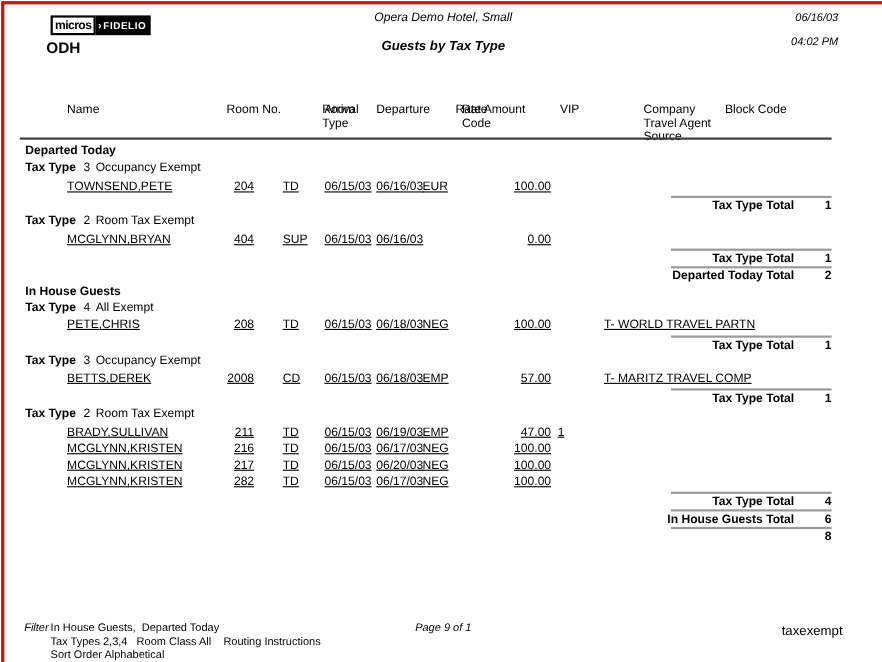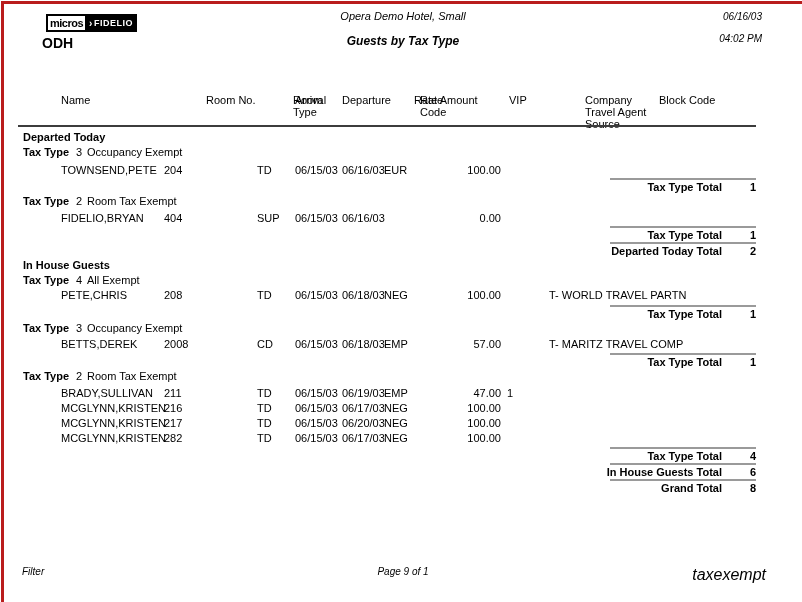--- a/index.html
+++ b/index.html
@@ -27,42 +27,42 @@
   .hcell{position:absolute;top:0;font-size:11px;line-height:12px;white-space:nowrap;}
   .pre{white-space:pre-line;margin-left:36px;}
   .h-name{left:57px}.h-room{left:202px}.h-rtype{left:253px}.h-arr{left:291px}
   .h-dep{left:338px}.h-rcode{left:380px}
   .h-ramt{left:410px;width:87px;text-align:left}
   .h-vip{left:505px}.h-comp{left:545px}.h-block{left:655px}
   .col-underline{position:absolute;left:14px;top:121px;width:738px;height:0;
     border-top:2px solid #3c3c3c;}
   
   .row{position:absolute;left:0;width:100%;height:13px;}
-  .cell{position:absolute;top:0;white-space:nowrap;font-size:11px;}
+  .cell{position:absolute;top:0;white-space:nowrap;font-size:11px;text-decoration:underline;}
   .c-name{left:57px}
-  .c-room{left:160px;width:67px;text-align:left}
+  .c-room{left:160px;width:67px;text-align:right}
   .c-rtype{left:253px}.c-arr{left:291px}.c-dep{left:338px}.c-rcode{left:380px}
   .c-ramt{left:410px;width:87px;text-align:right}
   .c-vip{left:503px}.c-comp{left:545px}
   .section-title{position:absolute;left:19px;font-weight:bold;white-space:nowrap;}
   .tt-label{position:absolute;left:19px;font-weight:bold;white-space:nowrap;}
   .tt-num{position:absolute;left:72px;}
   .tt-name{position:absolute;left:83px;white-space:nowrap;}
   
   .tline{position:absolute;left:606px;width:146px;height:0;border-top:2px solid #9a9a9a;}
   .t-label{position:absolute;left:530px;width:188px;text-align:right;
     font-weight:bold;white-space:nowrap;}
   .t-value{position:absolute;left:718px;width:34px;text-align:right;font-weight:bold;}
   
   .f-label{position:absolute;left:18px;top:562px;font-style:italic;font-size:10px;}
   .f-lines{position:absolute;left:42px;top:562px;font-size:10px;line-height:12px;}
   .f-line{white-space:pre;}
   .f-page{position:absolute;left:0;top:562px;width:100%;text-align:center;
     font-style:italic;font-size:10px;}
-  .f-code{position:absolute;right:36px;top:562px;font-style:italic;font-size:16px;}
+  .f-code{position:absolute;right:36px;top:562px;font-size:12px;}
 </style>
 </head>
 <body>
 
 <div class="page">
 
   <div class="logo">
     <span class="logo-micros">micros</span>
     <span class="logo-fidelio">
         <span class="logo-arrow">›</span>
@@ -114,21 +114,21 @@
     <span class="t-label">Tax Type Total</span>
     <span class="t-value">1</span>
   </div>
 
   <div class="row" style="top:191px">
     <span class="tt-label">Tax Type</span>
     <span class="tt-num">2</span>
     <span class="tt-name">Room Tax Exempt</span>
   </div>
   <div class="row" style="top:208px">
-    <span class="cell c-name">FIDELIO,BRYAN</span>
+    <span class="cell c-name">MCGLYNN,BRYAN</span>
     <span class="cell c-room">404</span>
     <span class="cell c-rtype">SUP</span>
     <span class="cell c-arr">06/15/03</span>
     <span class="cell c-dep">06/16/03</span>
     <span class="cell c-ramt">0.00</span>
   </div>
   <div class="tline" style="top:222px"></div>
   <div class="row" style="top:225px">
     <span class="t-label">Tax Type Total</span>
     <span class="t-value">1</span>
@@ -230,21 +230,25 @@
     <span class="t-label">Tax Type Total</span>
     <span class="t-value">4</span>
   </div>
   <div class="tline" style="top:459px"></div>
   <div class="row" style="top:462px">
     <span class="t-label">In House Guests Total</span>
     <span class="t-value">6</span>
   </div>
   <div class="tline" style="top:475px"></div>
   <div class="row" style="top:478px">
-    <span class="t-label">Grand Total</span>
     <span class="t-value">8</span>
   </div>
 
   <div class="f-label">Filter</div>
+  <div class="f-lines">
+    <div class="f-line">In House Guests,  Departed Today</div>
+    <div class="f-line">Tax Types 2,3,4   Room Class All    Routing Instructions</div>
+    <div class="f-line">Sort Order Alphabetical</div>
+  </div>
   <div class="f-page">Page 9 of 1</div>
   <div class="f-code">taxexempt</div>
 
 </div>
 
 </body></html>

